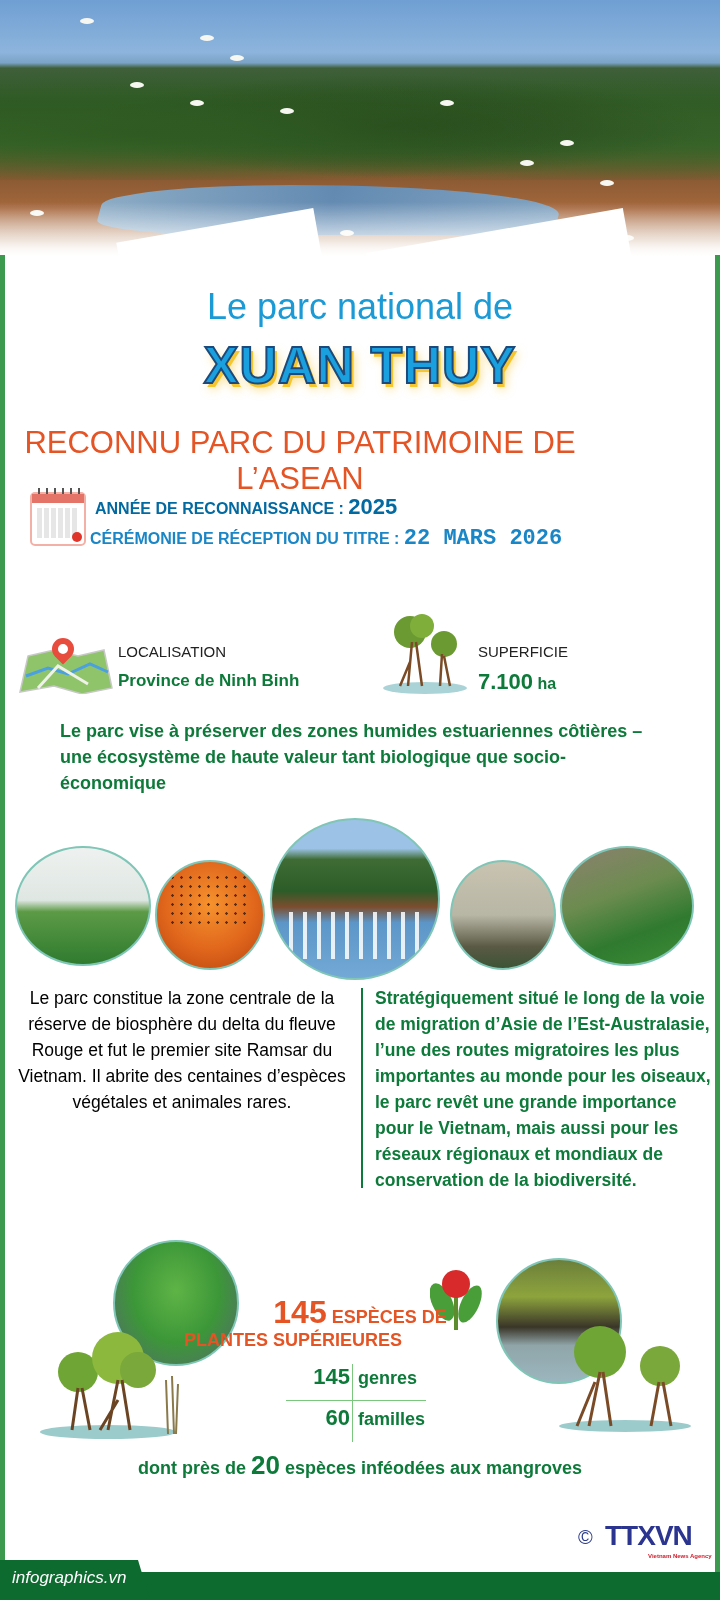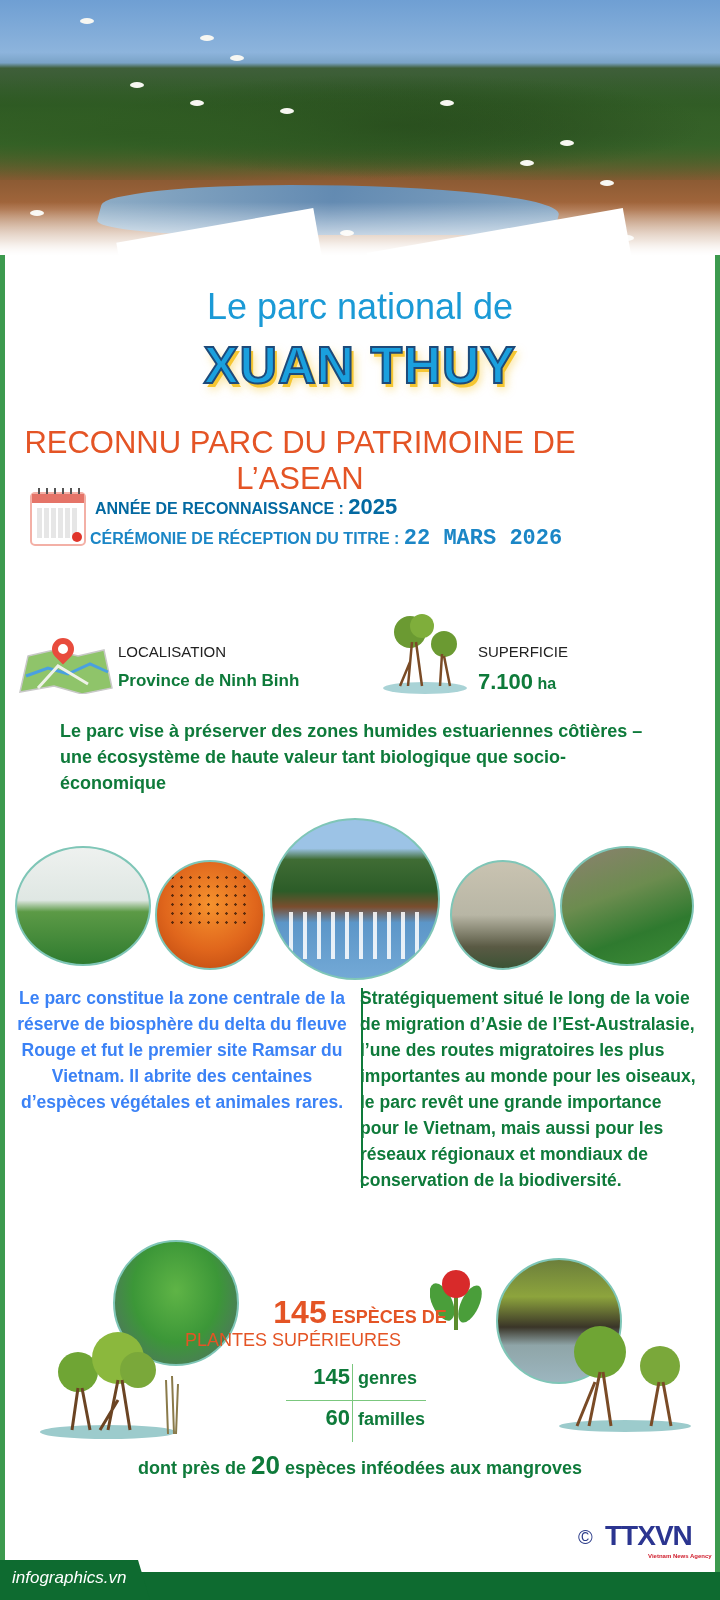--- a/index.html
+++ b/index.html
@@ -57,34 +57,34 @@
   .photo { position: absolute; border-radius: 50%; border: 2px solid #7fc6b7; overflow: hidden; }
   .p1 { left: 15px; top: 846px; width: 136px; height: 120px; background: linear-gradient(180deg, #eef1ef 0%, #dfe7e3 45%, #5c9a46 55%, #2f7b2f 100%); }
   .p2 { left: 155px; top: 860px; width: 110px; height: 110px; background: radial-gradient(circle at 50% 40%, #f6932e 0%, #e0661c 55%, #b7430e 100%); }
   .p3 { left: 270px; top: 818px; width: 170px; height: 162px; background: linear-gradient(180deg, #9cc3e6 0%, #9cc3e6 18%, #3f6c34 25%, #2c5c28 45%, #7b4d2e 55%, #5c96c8 65%, #73a9d6 100%); }
   .p4 { left: 450px; top: 860px; width: 106px; height: 110px; background: linear-gradient(180deg, #c9c3b1 0%, #b8b6a5 50%, #5a5a44 80%, #3c5335 100%); }
   .p5 { left: 560px; top: 846px; width: 134px; height: 120px; background: linear-gradient(160deg, #8c8070 0%, #6c8c4f 40%, #2f7a2f 70%, #3e8d37 100%); }
   .white-birds { position: absolute; left: 10%; top: 58%; width: 80%; height: 30%; background: repeating-linear-gradient(90deg, rgba(255,255,255,.85) 0 4px, transparent 4px 14px); }
   .flock { position: absolute; inset: 10% 10% 40% 10%; background: radial-gradient(circle, #3b1a07 1px, transparent 1.5px) 0 0/9px 9px; opacity: .8; }
 
   
-  .col-left { position: absolute; left: 12px; top: 985px; width: 340px; text-align: center; font-size: 17.5px; font-weight: bold; color: #3b82f6; line-height: 26px; }
+  .col-left { position: absolute; left: 12px; top: 985px; width: 340px; text-align: center; font-size: 17.5px; font-weight: normal; color: #000000; line-height: 26px; }
   .col-divider { position: absolute; left: 361px; top: 988px; width: 2px; height: 200px; background: #0e7a3a; }
-  .col-right { position: absolute; left: 360px; top: 985px; width: 345px; text-align: left; font-size: 17.5px; font-weight: bold; color: #0e7a3a; line-height: 26px; }
+  .col-right { position: absolute; left: 375px; top: 985px; width: 345px; text-align: left; font-size: 17.5px; font-weight: bold; color: #0e7a3a; line-height: 26px; }
 
   
   .p6 { left: 113px; top: 1240px; width: 126px; height: 126px; background: radial-gradient(ellipse at 50% 40%, #5fb446 0%, #3c9738 50%, #4d7a5a 80%, #6d8a6e 100%); }
   .p7 { left: 496px; top: 1258px; width: 126px; height: 126px; background: linear-gradient(180deg, #6c7f3b 0%, #8da43d 30%, #3a3528 55%, #8fa5a8 70%, #9cb6bf 100%); }
   .tree-l { position: absolute; left: 38px; top: 1330px; width: 150px; height: 110px; }
   .tree-r { position: absolute; left: 555px; top: 1322px; width: 140px; height: 110px; }
   .flower { position: absolute; left: 430px; top: 1268px; width: 52px; height: 62px; }
   .stat-192 { position: absolute; left: 0; top: 1294px; width: 720px; text-align: center; color: #e45425; font-weight: bold; }
   .stat-192 .n { font-size: 32px; }
   .stat-192 .t { font-size: 18px; }
-  .stat-sub { position: absolute; left: 0; top: 1330px; width: 586px; text-align: center; color: #e45425; font-weight: normal; font-size: 18px; }
+  .stat-sub { position: absolute; left: 0; top: 1330px; width: 586px; text-align: center; color: #e45425; font-weight: bold; font-size: 18px; }
   .stat-row { position: absolute; left: 260px; width: 200px; height: 34px; }
   .stat-row .num { position: absolute; right: 110px; font-size: 22px; font-weight: bold; color: #0e7a3a; }
   .stat-row .lbl { position: absolute; left: 98px; top: 4px; font-size: 18px; font-weight: bold; color: #0e7a3a; }
   .r1 { top: 1364px; } .r2 { top: 1405px; }
   .stat-vline { position: absolute; left: 352px; top: 1364px; width: 1px; height: 78px; background: #7bc77e; }
   .stat-hline { position: absolute; left: 286px; top: 1400px; width: 140px; height: 1px; background: #7bc77e; }
   .footnote { position: absolute; left: 0; top: 1450px; width: 720px; text-align: center; font-size: 18px; font-weight: bold; color: #0e7a3a; }
   .footnote .big { font-size: 26px; }
 
   

